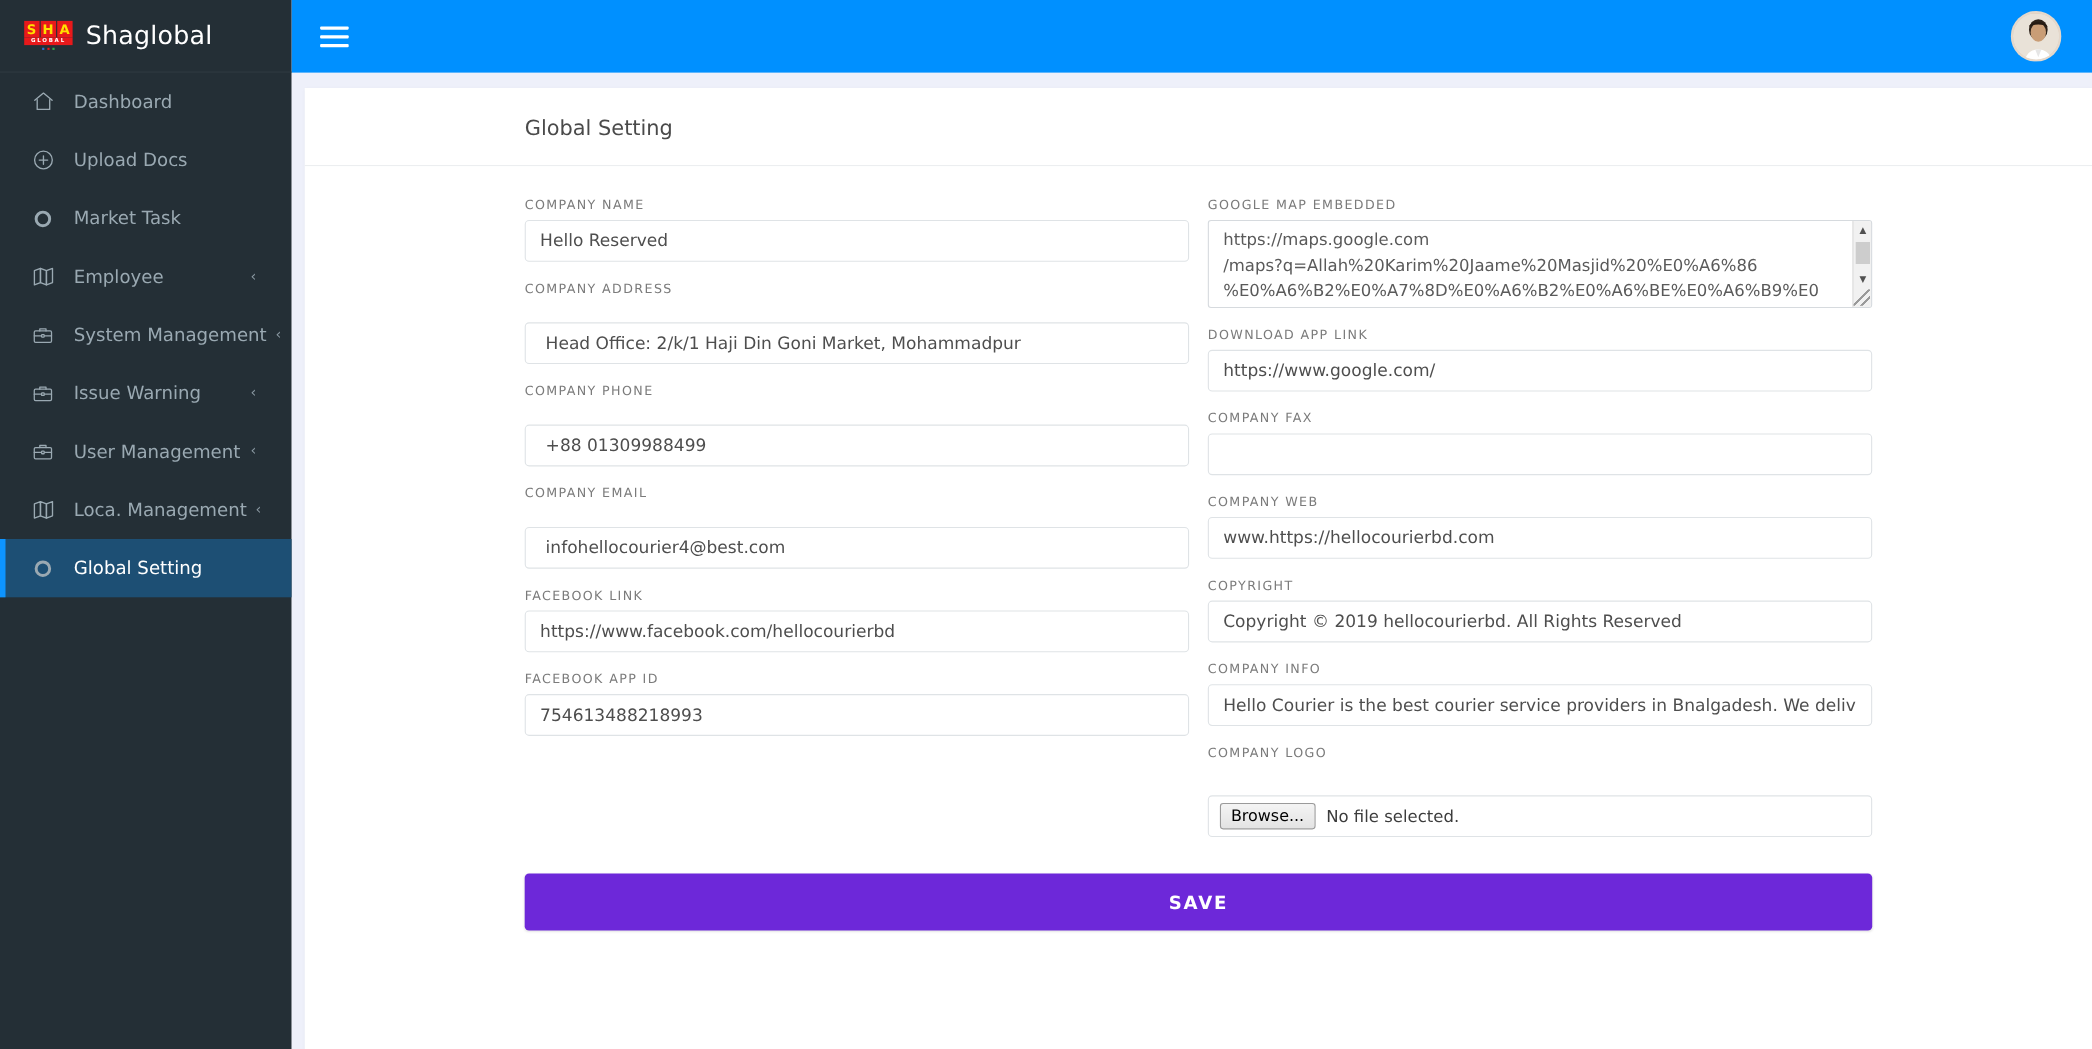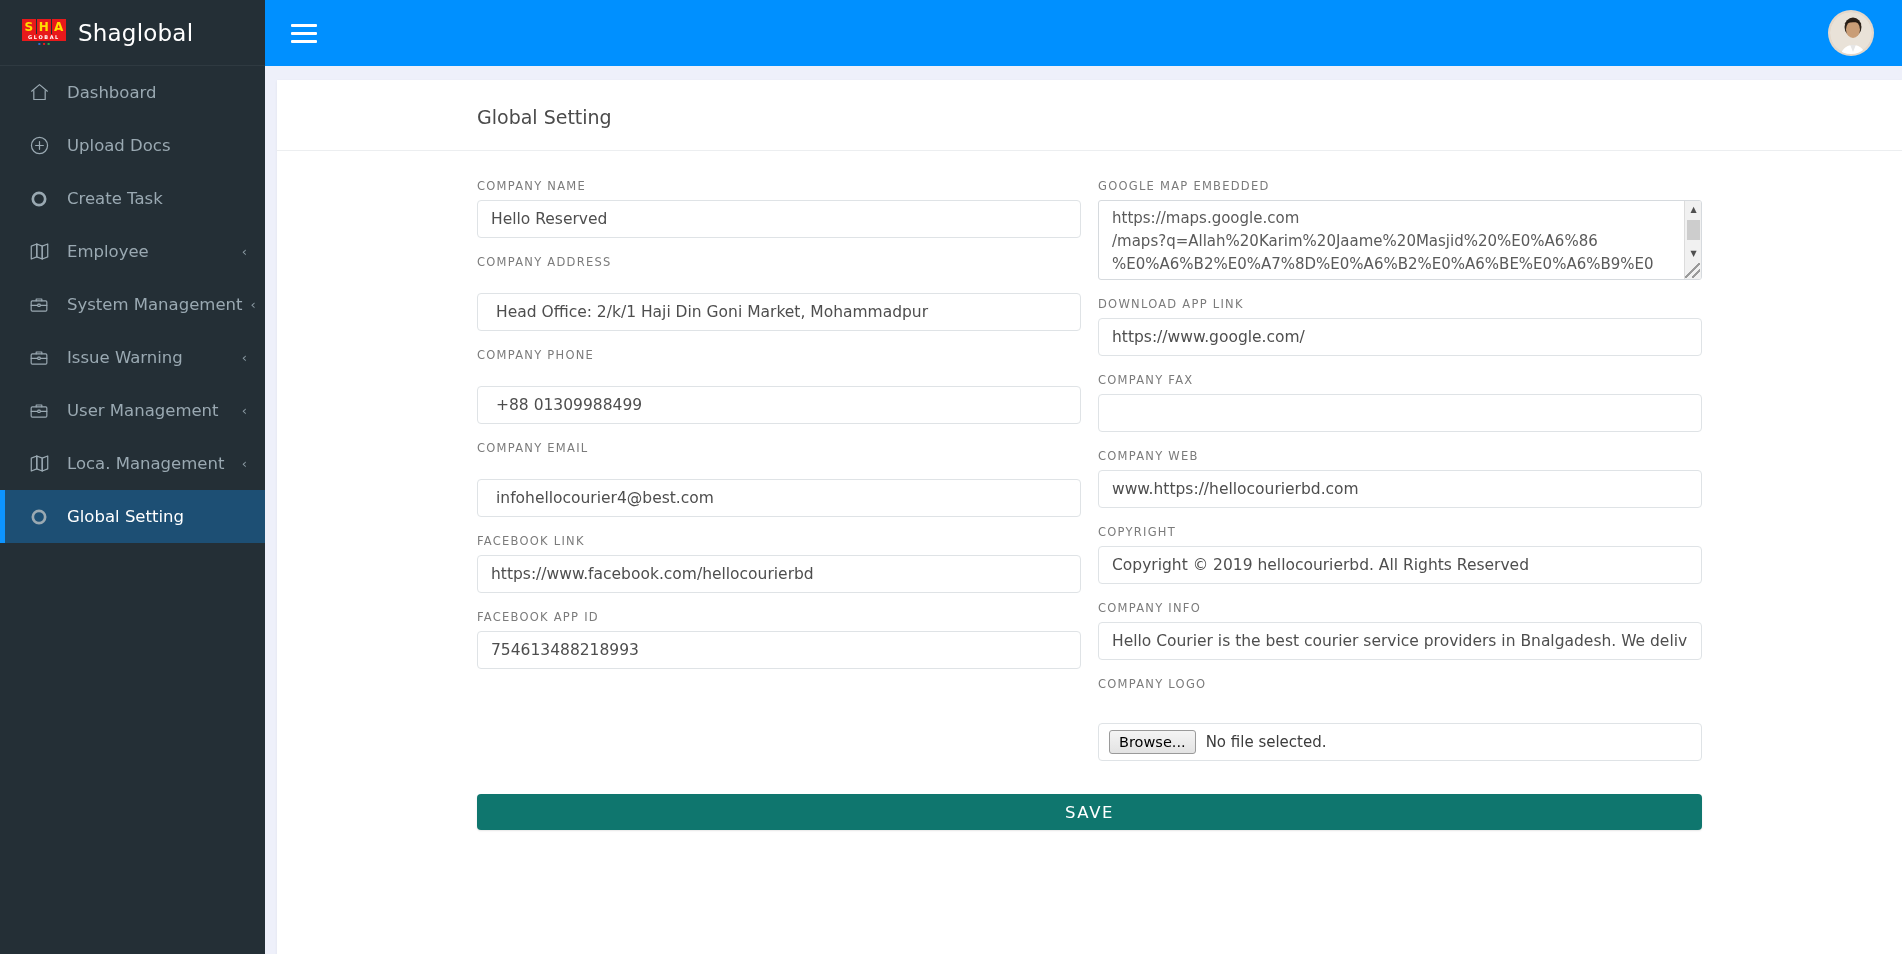--- a/index.html
+++ b/index.html
@@ -59,21 +59,21 @@
 
   .nav-item {
     display: flex; align-items: center;
     height: 53px;
     padding-left: 22px;
     color: #9aa9b2;
     font-size: 16.5px;
     cursor: pointer;
     position: relative;
     border-left: 5px solid transparent;
-    padding-right: 18px;
+    padding-right: 32px;
   }
   .nav-item .nav-icon {
     width: 24px; height: 24px; min-width: 24px;
     margin-right: 16px;
     display: flex; align-items: center; justify-content: center;
   }
   .nav-item .nav-icon svg { display: block; }
   .nav-item .nav-label { flex: 1; white-space: nowrap; }
   .nav-item .nav-caret { font-size: 13px; color: #8b9aa3; margin-left: 8px; }
   .nav-item.active {
@@ -210,23 +210,23 @@
     color: #000;
     padding: 3px 9px;
     font-family: "DejaVu Sans", "Liberation Sans", sans-serif;
     cursor: pointer;
     line-height: 1.15;
   }
   .file-name { font-size: 15px; color: #3c3c3c; margin-left: 10px; }
 
   #save-row { padding: 16px 200px 0 200px; }
   #save-btn {
-    width: 100%; height: 36px;
-    background: #0f766e; border: none; border-radius: 4px;
-    color: #fff; font-size: 16.5px; font-weight: 400; letter-spacing: 1.6px;
+    width: 100%; height: 52px;
+    background: #6d28d9; border: none; border-radius: 4px;
+    color: #fff; font-size: 16.5px; font-weight: 700; letter-spacing: 1.6px;
     cursor: pointer;
     font-family: "DejaVu Sans", "Liberation Sans", sans-serif;
     box-shadow: 0 1px 2px rgba(0,0,0,.10);
   }
 </style>
 </head>
 <body>
 
 <div id="app">
 
@@ -267,21 +267,21 @@
             </svg>
           </span>
           <span class="nav-label">Upload Docs</span>
         </div>
         <div class="nav-item">
           <span class="nav-icon">
             <svg width="20" height="20" viewBox="0 0 24 24" fill="none" stroke="#9aa9b2" stroke-width="3.2">
               <circle cx="12" cy="12" r="7.4"></circle>
             </svg>
           </span>
-          <span class="nav-label">Create Task</span>
+          <span class="nav-label">Market Task</span>
         </div>
         <div class="nav-item">
           <span class="nav-icon">
             <svg width="21" height="21" viewBox="0 0 24 24" fill="none" stroke="#9aa9b2" stroke-width="1.4" stroke-linecap="round" stroke-linejoin="round">
               <path d="M2.6 5.8l6.3-2.4v14.8L2.6 20.6z"></path>
               <path d="M8.9 3.4l6.2 2.4v14.8L8.9 18.2z"></path>
               <path d="M15.1 5.8l6.3-2.4v14.8l-6.3 2.4z"></path>
             </svg>
           </span>
           <span class="nav-label">Employee</span>

